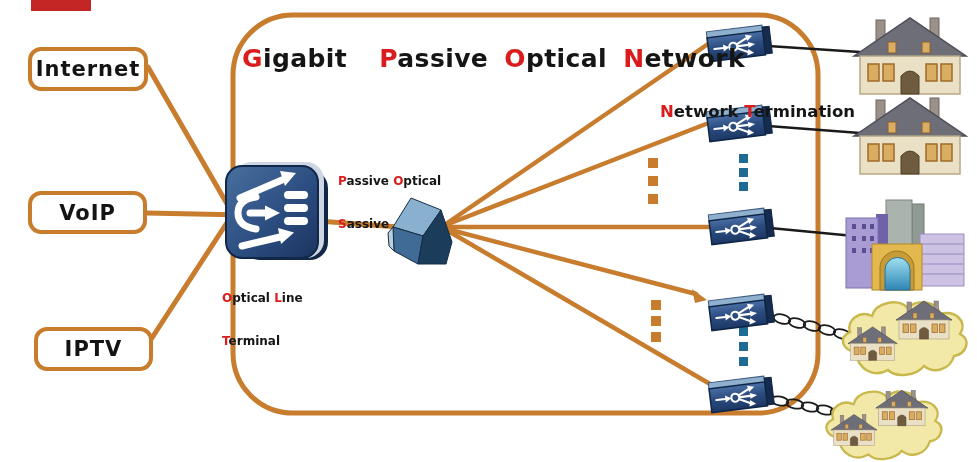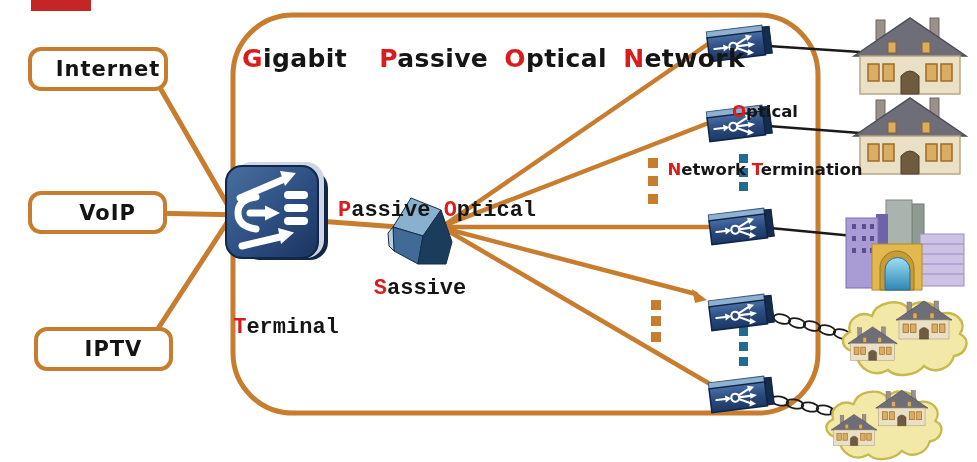--- a/index.html
+++ b/index.html
@@ -1,26 +1,26 @@
 <!DOCTYPE html>
 <html><head>
 <meta charset="utf-8">
 <style>
   html,body{margin:0;padding:0;background:#fff;}
   .stage{position:relative;width:977px;height:462px;background:#ffffff;
          font-family:"DejaVu Sans",sans-serif;overflow:hidden;}
   .layer{position:absolute;left:0;top:0;}
   .corner-mark{position:absolute;left:31px;top:0;width:60px;height:11px;background:#c42626;}
-  .lbl{position:absolute;font-weight:bold;color:#151515;text-align:center;line-height:1.18;white-space:pre;}
+  .lbl{position:absolute;font-weight:bold;color:#151515;line-height:1.18;white-space:pre;}
   .lbl .rl{color:#db1c1c;}
   .title{font-size:25px;letter-spacing:.4px;word-spacing:7px;}
-  .small{font-size:22px;font-family:Liberation Mono, monospace;}
+  .small{font-size:12px;}
   .svcbox{position:absolute;border:4px solid #c87c2e;border-radius:13px;background:#fff;
           display:flex;align-items:center;justify-content:center;
-          font-size:21px;font-weight:bold;color:#141414;letter-spacing:1px;padding-left:20px;}
+          font-size:21px;font-weight:bold;color:#141414;letter-spacing:1px;}
 </style>
 </head>
 <body>
 
 <div class="stage">
 
   <svg class="layer" width="977" height="462" viewBox="0 0 977 462">
     <defs>
       <linearGradient id="devG" x1="0" y1="0" x2="0" y2="1">
         <stop offset="0" stop-color="#4a6fa5"></stop>
@@ -212,29 +212,29 @@
     <span>Internet</span>
   </div>
   <div class="svcbox" style="left:28px;top:191px;width:111px;height:35px;">
     <span>VoIP</span>
   </div>
   <div class="svcbox" style="left:28px;top:327px;width:111px;height:36px;margin-left:6px;">
     <span>IPTV</span>
   </div>
 
   <div class="lbl small" style="left:222px;top:263px;width:128px;">
+    <div><span class="rl">O</span><span>ptical </span><span class="rl">L</span><span>ine</span></div>
     <div><span class="rl">T</span><span>erminal</span></div>
   </div>
 
   <div class="lbl small" style="left:338px;top:146px;width:164px;">
     <div><span class="rl">P</span><span>assive </span><span class="rl">O</span><span>ptical</span></div>
     <div><span class="rl">S</span><span>assive</span></div>
   </div>
 
   <div class="lbl" style="left:660px;top:63px;width:210px;font-size:16.5px;">
-    <div><span class="rl">O</span><span>ptical</span></div>
     <div><span class="rl">N</span><span>etwork </span><span class="rl">T</span><span>ermination</span></div>
   </div>
 
   <div class="lbl small" style="left:658px;top:240px;width:175px;">
   </div>
 
 </div>
 
 </body></html>

